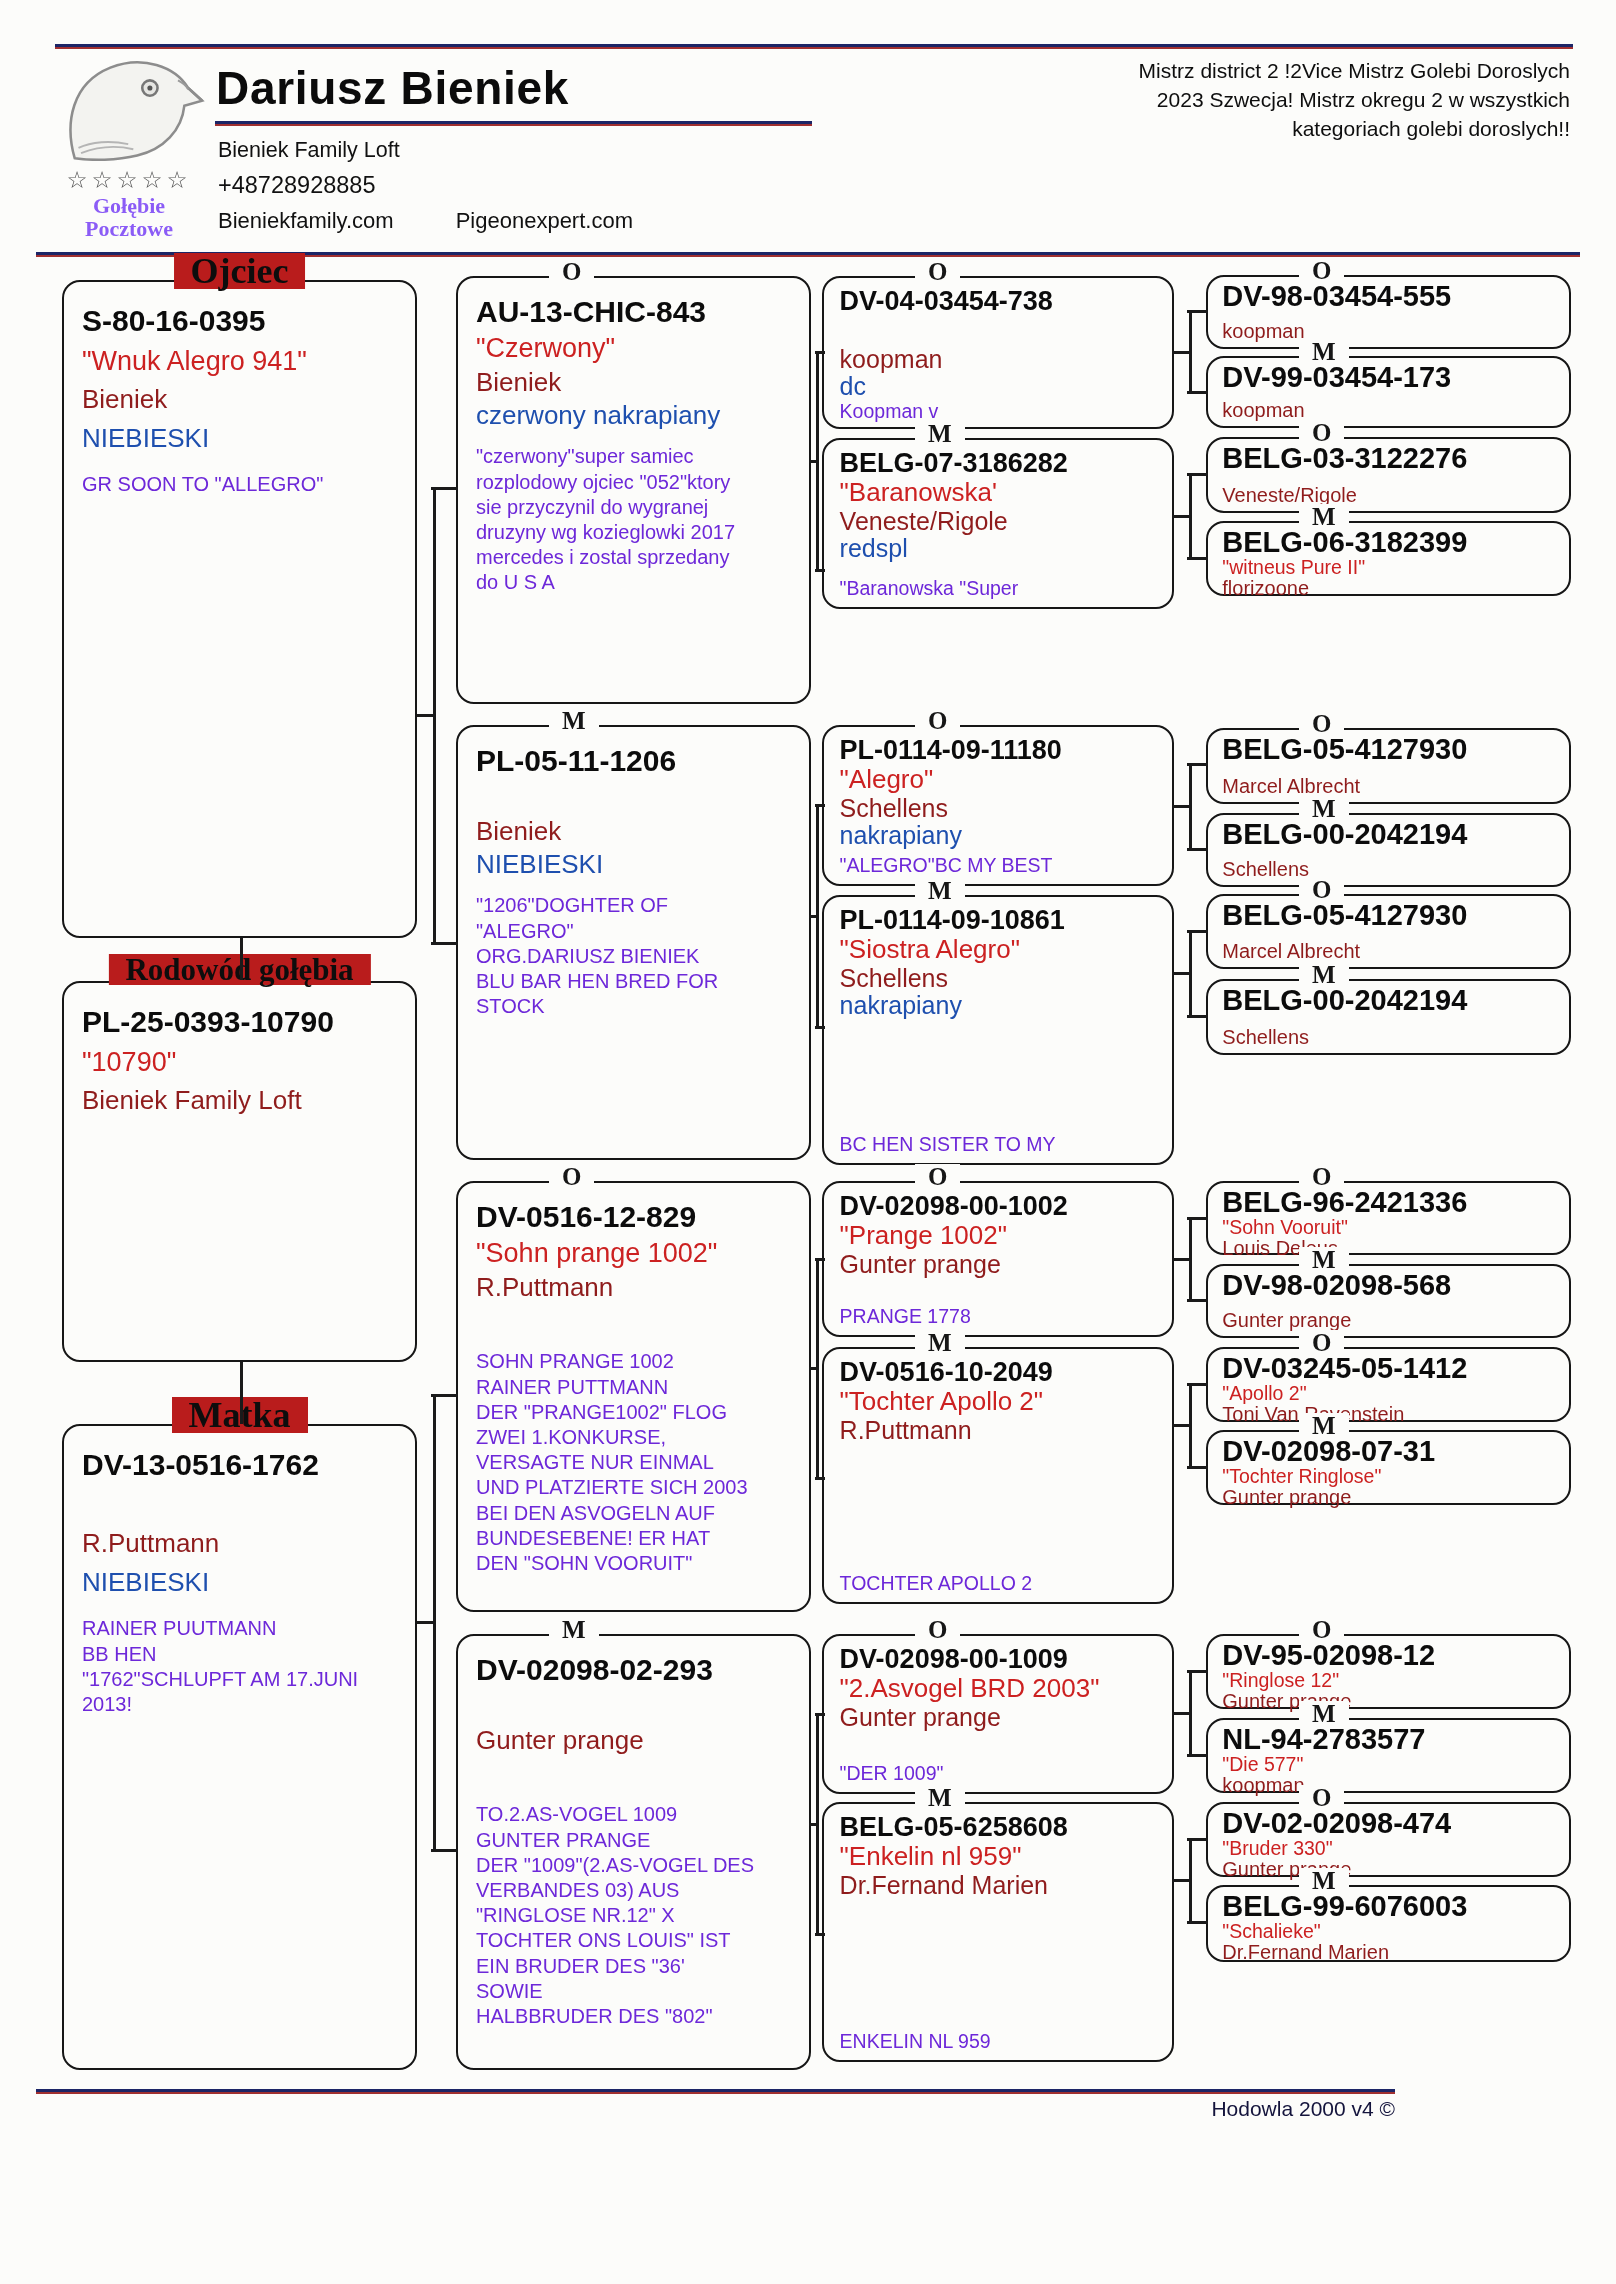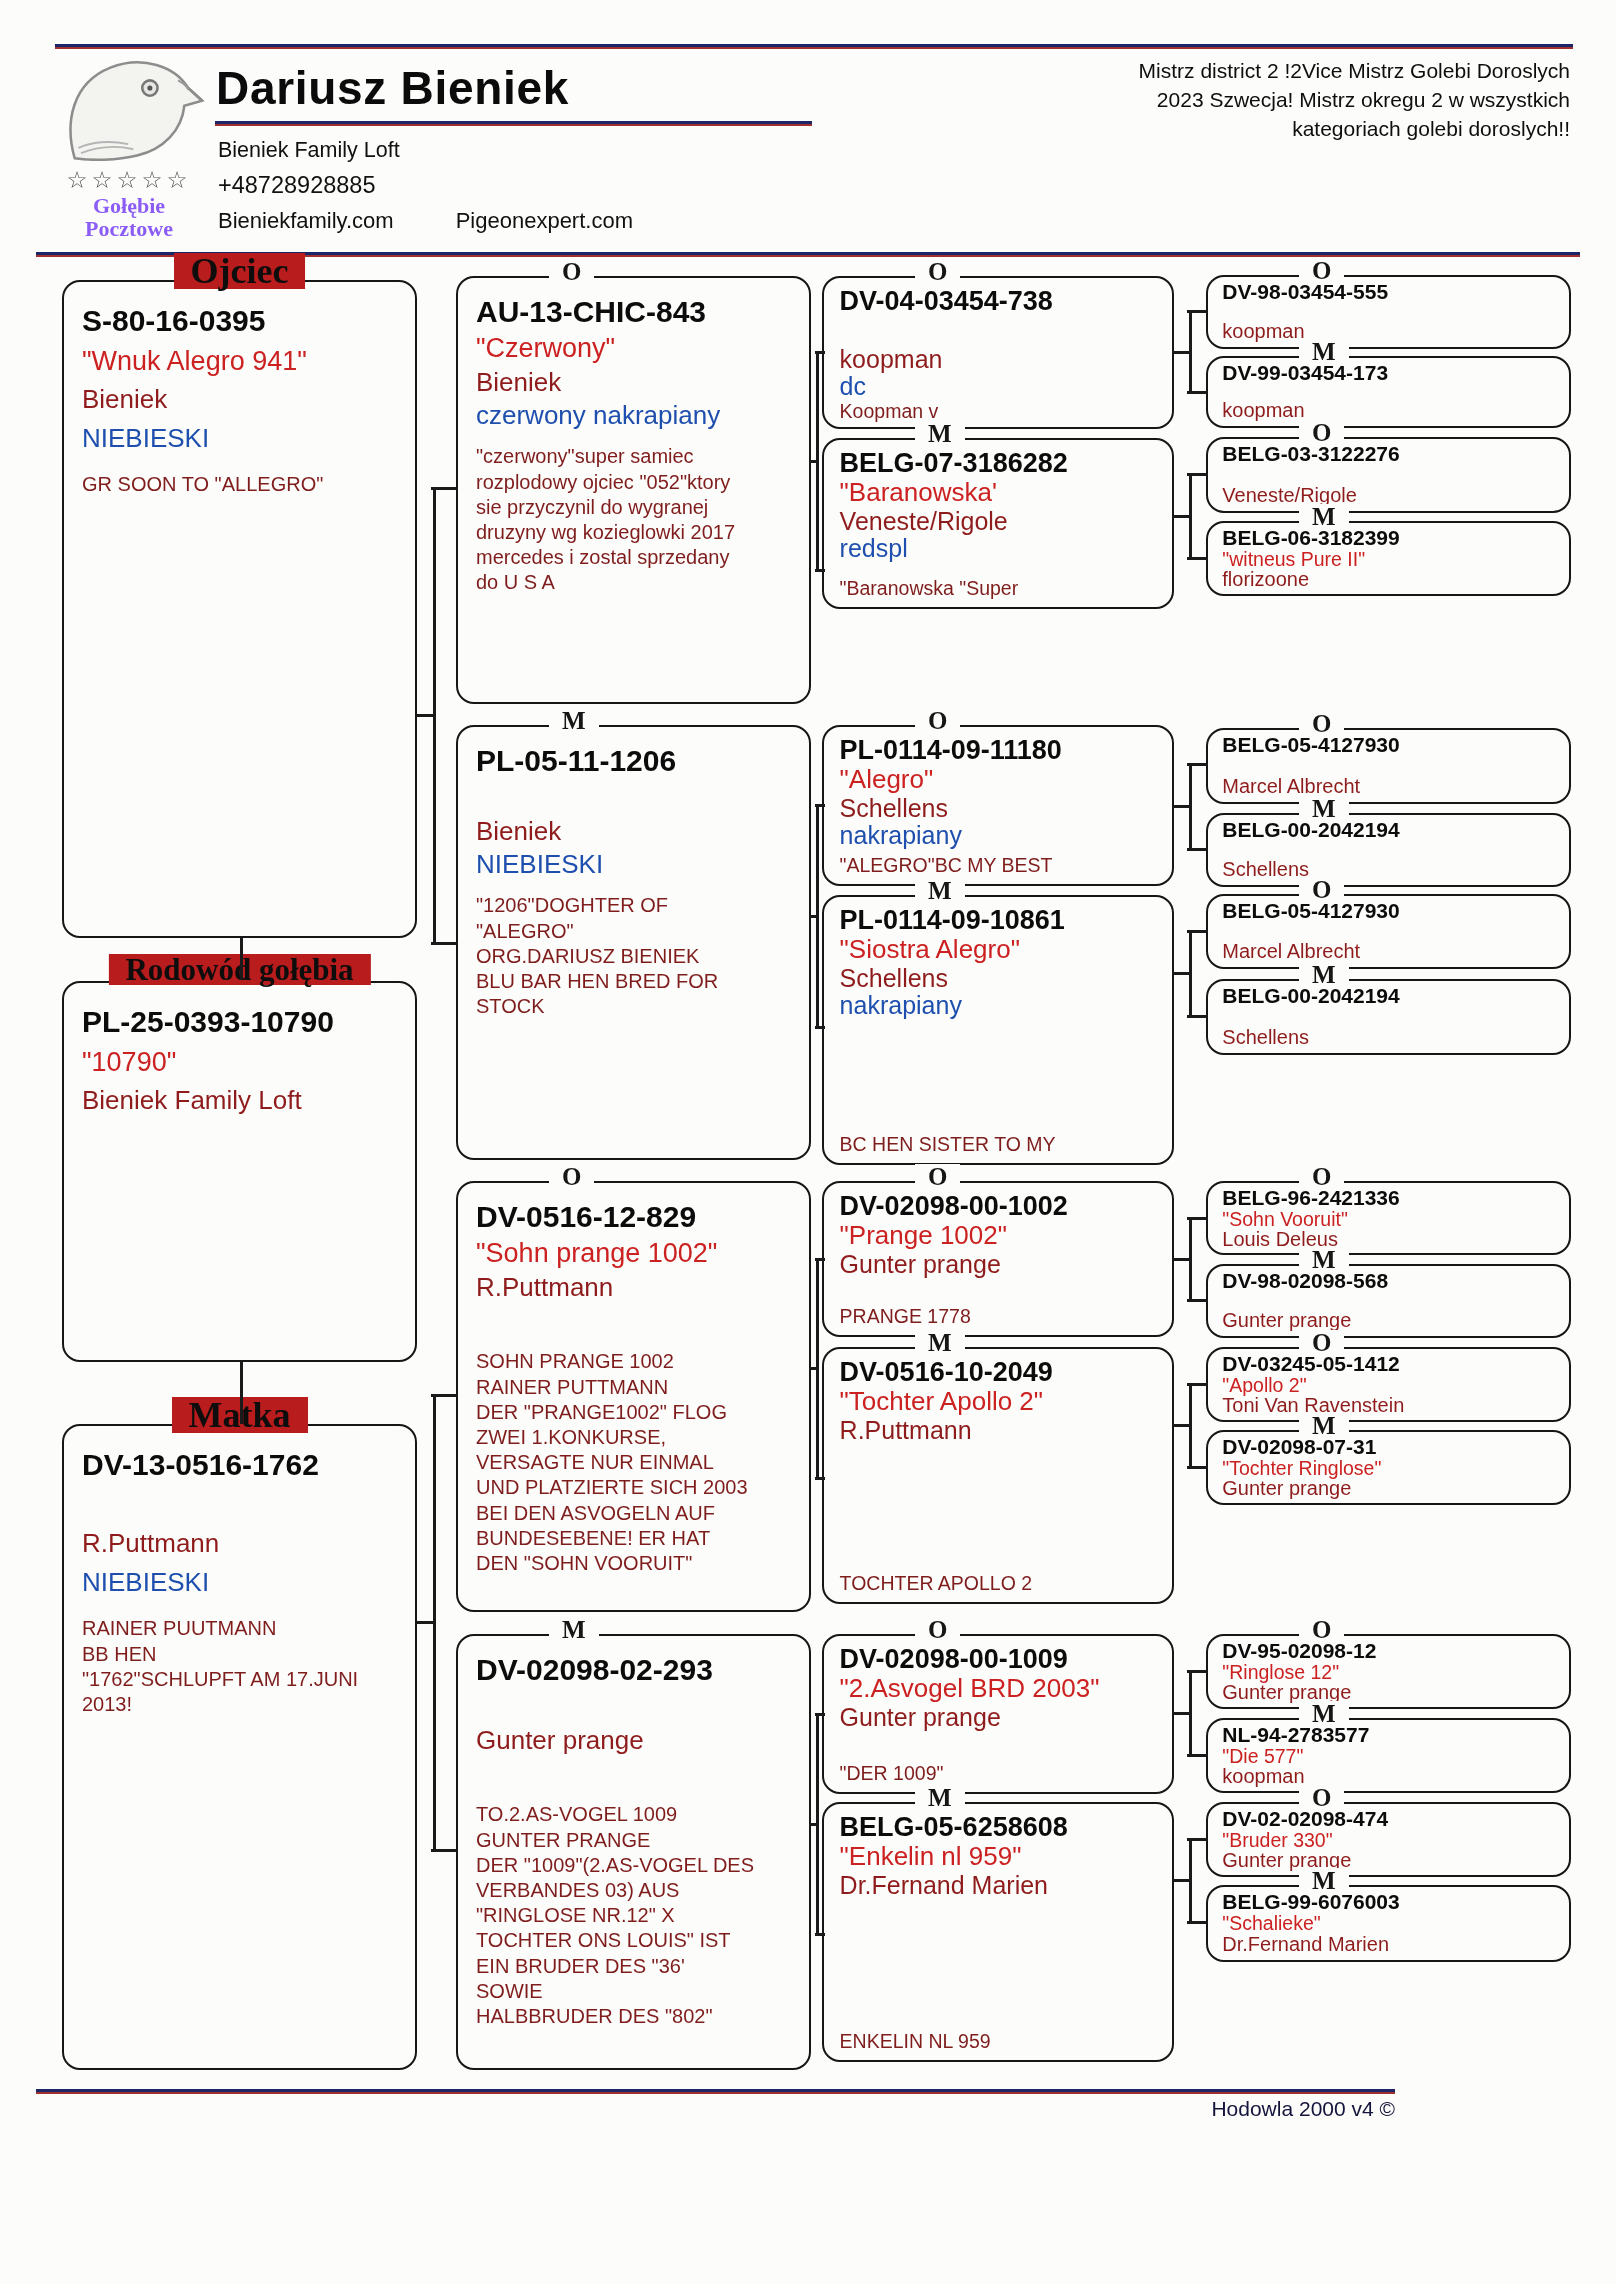--- a/index.html
+++ b/index.html
@@ -29,35 +29,35 @@
   .b4{padding:3.9px 9px 5.2px 14.3px;justify-content:space-between}
   .big-label{position:absolute;top:-29px;left:50%;transform:translateX(-50%);
              background:#b91c1c;padding:0 17px;white-space:nowrap;
              font:700 36px/1 "Liberation Serif",serif;color:#0d0d0d}
   .sex{position:absolute;top:-19.5px;left:91px;background:#fcfcfa;padding:0 13px;
        font:700 25px/1 "Liberation Serif",serif;color:#161616}
   .ring{font-weight:700;color:#0c0c0c;white-space:nowrap}
   .pname{color:#cc2121}
   .fancier{color:#8f1c1c}
   .pcolor{color:#1e4fae}
-  .note{color:#7f1d1d;white-space:pre-line}
+  .note{color:#6d28d9;white-space:pre-line}
   .b0 .ring,.b1 .ring{font-size:30px;line-height:1.1}
   .b0 .pname,.b1 .pname{font-size:27px;line-height:1.15}
   .b0 .fancier,.b1 .fancier,.b0 .pcolor,.b1 .pcolor{font-size:26px;line-height:1.15}
   .b0 .note,.b1 .note{font-size:20px;line-height:1.26;margin-top:10.4px}
   .b0 .ring{min-height:42px}.b0 .pname{min-height:39px}
   .b0 .fancier{min-height:39px}.b0 .pcolor{min-height:38px}
   .b1 .ring{min-height:38px}.b1 .pname{min-height:35px}
   .b1 .fancier{min-height:33px}.b1 .pcolor{min-height:33px}
   .b3 .ring{font-size:27px;line-height:1.05;min-height:30px}
   .b3 .pname{font-size:26px;line-height:1.05;min-height:29px}
   .b3 .fancier{font-size:25px;line-height:1.05;min-height:27px}
   .b3 .pcolor{font-size:25px;line-height:1.05;min-height:27px}
   .b3 .note{font-size:19.5px;line-height:1.2;margin-top:auto}
-  .b4 .ring{font-size:21px;line-height:1.05}
+  .b4 .ring{font-size:29px;line-height:1.05}
   .b4 .pname{font-size:19.5px;line-height:1.05}
   .b4 .fancier{font-size:20px;line-height:1.05}
   .cl{position:absolute;background:#1a1a1a}
   .footer-credit{position:absolute;top:2097px;left:717px;width:678px;
                  text-align:right;font-size:21px;color:#14143c}
 </style>
 </head>
 <body>
 
 <div class="rule" style="left:55px;top:44px;width:1518px"></div>

